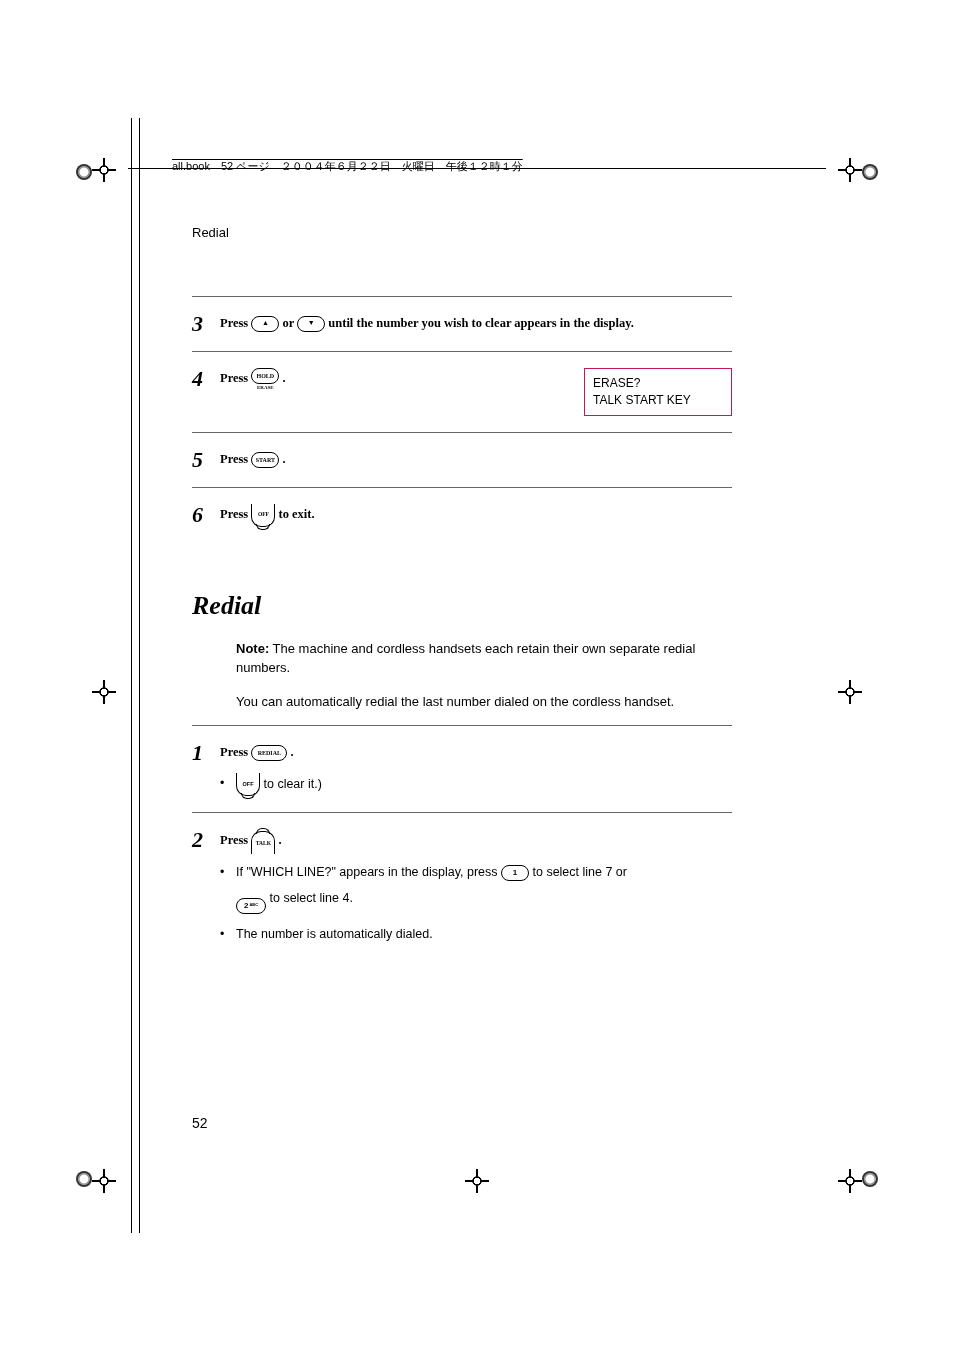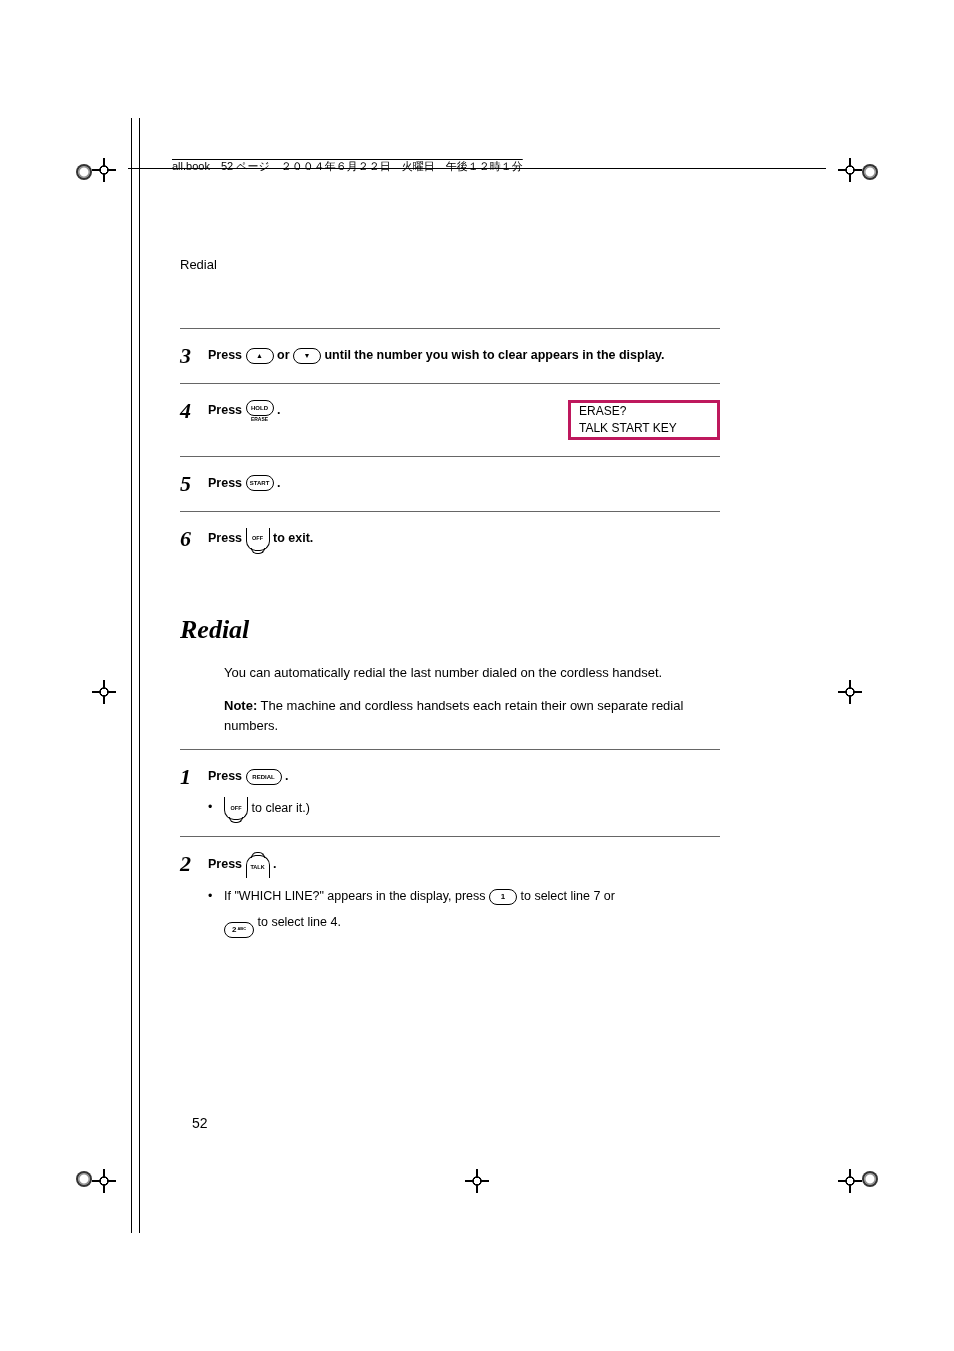--- a/index.html
+++ b/index.html
@@ -56,23 +56,22 @@
     top: 157px;
     left: 172px;
     font-size: 11px;
   }
   .header-meta .topline { border-top: 1px solid #000; padding-top: 2px; width: 50px; display: inline-block; margin-right: 6px; }
 
   
   .content {
     position: absolute;
     top: 225px;
-    left: 180px;
+    left: 192px;
     width: 540px;
-    margin-top: 32px;
   }
   .running-head {
     font-size: 13px;
     margin-bottom: 56px;
   }
 
   .step {
     display: flex;
     align-items: flex-start;
     padding: 16px 0;
@@ -87,24 +86,24 @@
     font-size: 22px;
     width: 28px;
     flex-shrink: 0;
     line-height: 1;
   }
   .step-body {
     flex: 1;
     font-size: 12.5px;
     line-height: 1.7;
   }
-  .step-body strong { font-weight: bold; }
+  .step-body strong { font-weight: bold; font-family: Liberation Serif, serif; }
   .note-box {
-    border: 3px solid #be185d;
-    padding: 0 8px;
+    border: 1px solid #be185d;
+    padding: 6px 8px;
     font-size: 12px;
     line-height: 1.4;
     min-width: 130px;
     margin-left: 12px;
     flex-shrink: 0;
   }
 
   .section-heading {
     font-family: Georgia, "Times New Roman", serif;
     font-style: italic;
@@ -282,24 +281,24 @@
         <span>Press </span>
         <span class="key-off">
             <span>OFF</span>
           </span>
         <span> to exit.</span>
       </strong>
     </div>
   </div>
 
   <div class="section-heading">Redial</div>
-  <div class="section-intro">You can automatically redial the last number dialed on the cordless handset.</div>
   <div class="section-intro">
     <strong>Note:</strong><span> The machine and cordless handsets each retain their own separate redial numbers.</span>
   </div>
+  <div class="section-intro">You can automatically redial the last number dialed on the cordless handset.</div>
 
   <div class="bline"></div>
 
   <div class="step">
     <div class="step-num">1</div>
     <div class="step-body">
       <strong>
         <span>Press </span>
         <span class="key-oval" style="min-width:28px;">REDIAL</span>
         <span> .</span>
@@ -333,18 +332,21 @@
             </span>
           <span> to select line 7 or </span>
           <br>
           <span class="key-oval" style="width:22px; margin-top:14px;">
             <span style="font-size:8px;">2</span>
             <span style="font-size:4px; margin-left:1px;">ABC</span>
           </span>
           <span> to select line 4.</span>
         </div>
       </div>
+      <div class="bullet">
+        <div>The number is automatically dialed.</div>
+      </div>
     </div>
   </div>
 
 </div>
 
 <div class="pagenum">52</div>
 
 </body></html>

